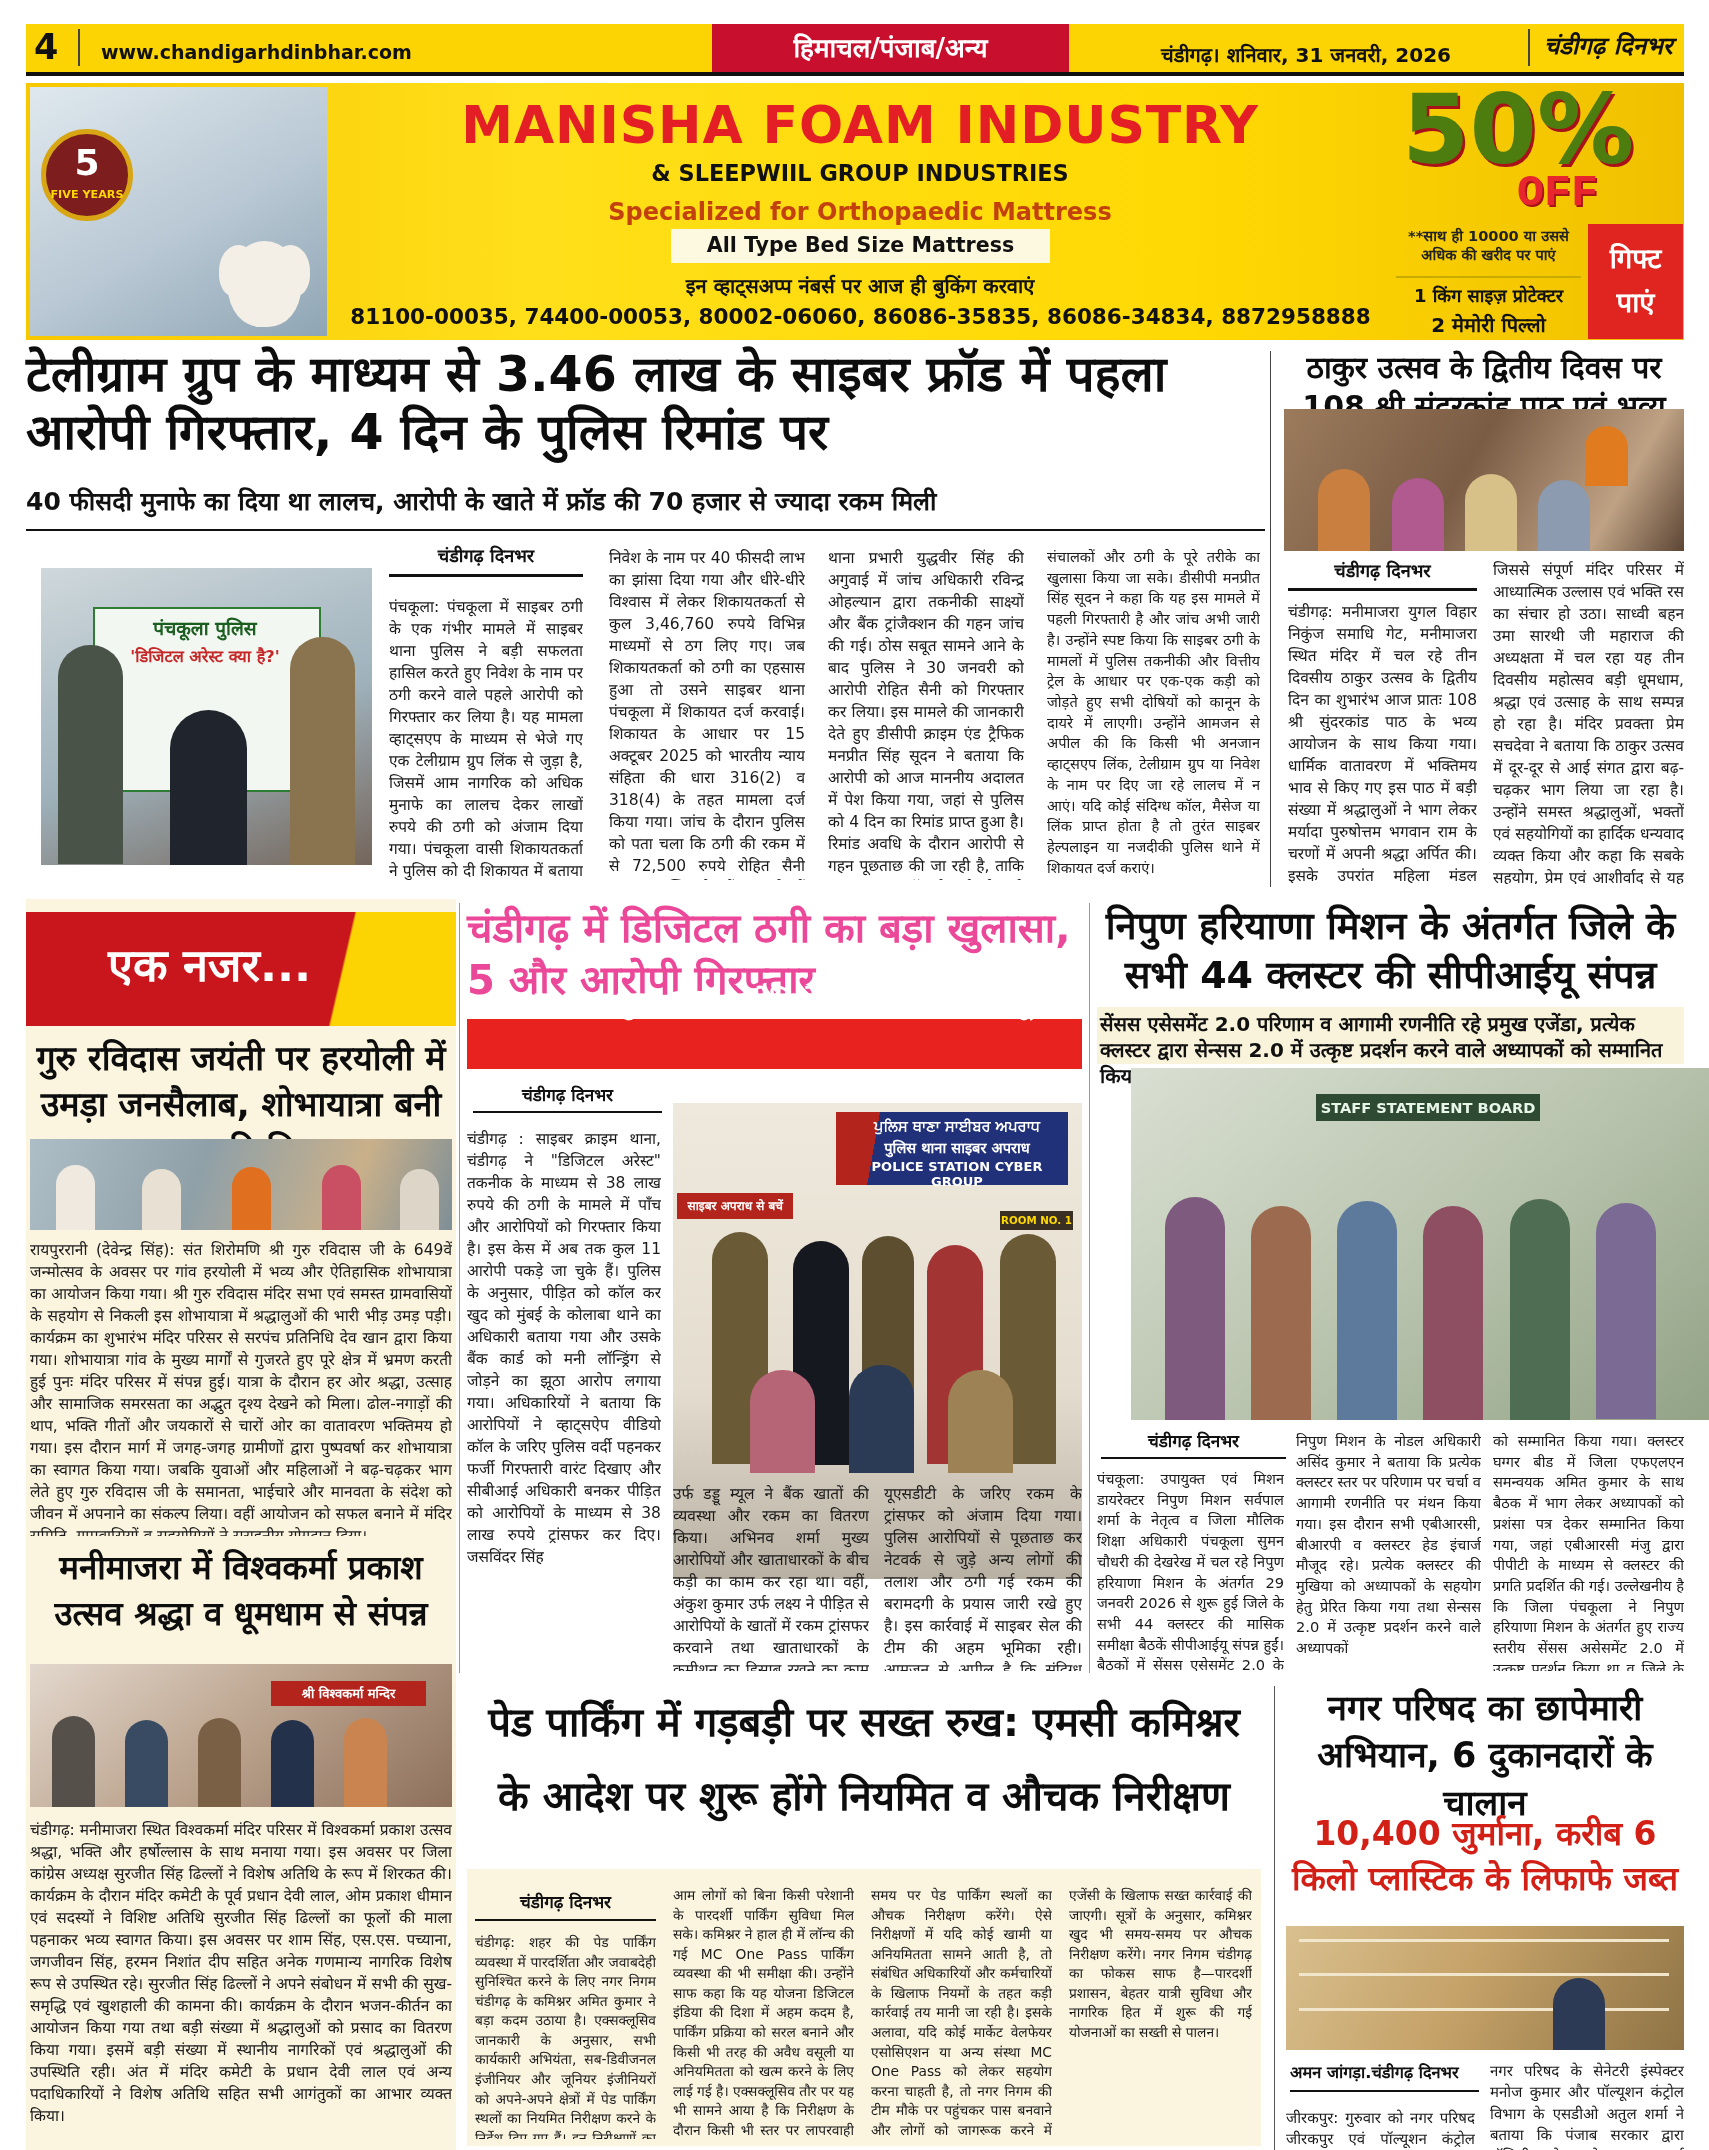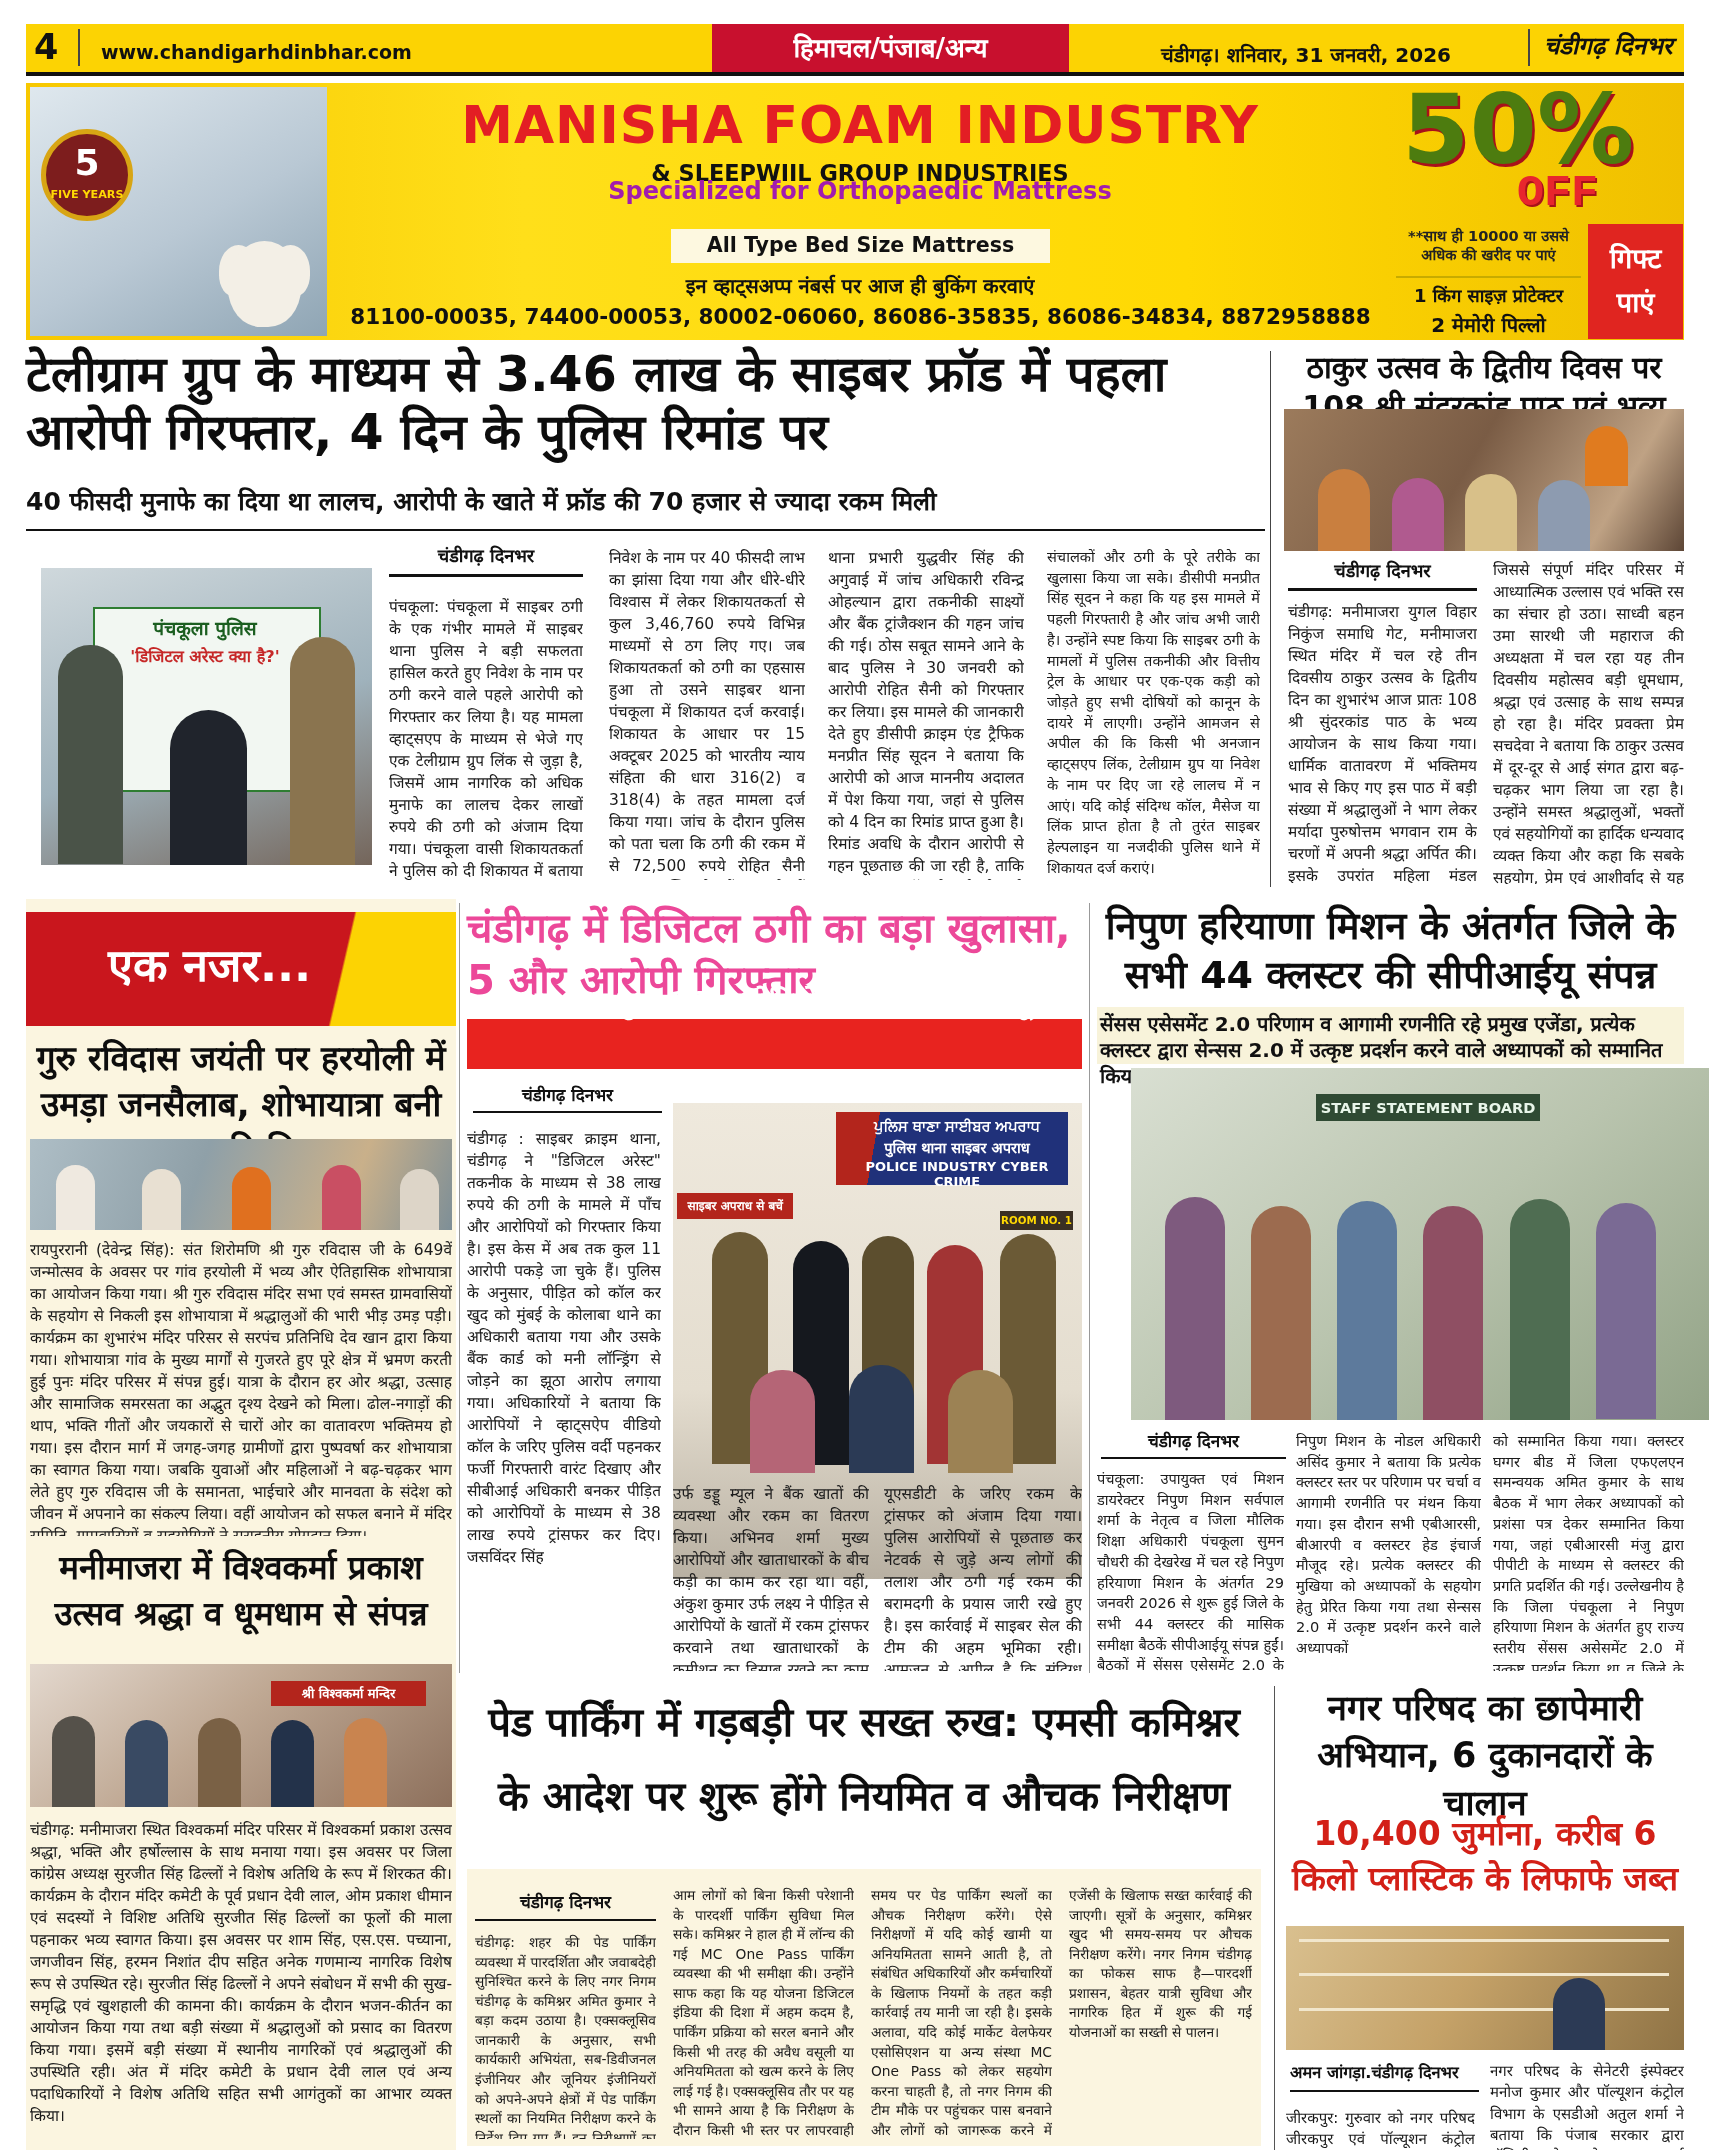--- a/index.html
+++ b/index.html
@@ -32,21 +32,21 @@
   <div class="abs" style="left:26px;top:72px;width:1658px;height:4.3px;background:#111;"></div>
 
   <div class="abs" style="left:26px;top:83px;width:1658px;height:257px;background:linear-gradient(90deg,#f7c800,#ffdf1a 30%,#ffd903 70%,#f0c000);"></div>
   <div class="abs photo" style="left:30px;top:87px;width:297px;height:249px;background:linear-gradient(150deg,#dfe8ee,#b9c8d4 55%,#8fa5b4);"></div>
   <div class="abs" style="left:228px;top:241px;width:73px;height:86px;border-radius:50% 50% 45% 45%;background:#f3efe6;box-shadow:-26px -13px 0 -17px #f3efe6, 26px -13px 0 -17px #f3efe6;"></div>
   <div class="abs" style="left:41px;top:129px;width:82px;height:82px;border-radius:50%;background:#7d1d1d;border:5.2px solid #d8a514;"></div>
   <div class="abs b ctr" style="left:41px;top:142px;width:92px;font-size:36px;color:#ffffff;">5</div>
   <div class="abs b ctr" style="left:41px;top:188px;width:92px;font-size:11.2px;color:#ffd903;">FIVE YEARS</div>
   <div class="abs b ctr" style="left:344px;top:95px;width:1032px;font-size:52px;font-weight:900;color:#e31e24;letter-spacing:0.9px;">MANISHA FOAM INDUSTRY</div>
   <div class="abs b ctr" style="left:344px;top:160px;width:1032px;font-size:22.4px;color:#111;">&amp; SLEEPWIIL GROUP INDUSTRIES</div>
-  <div class="abs b ctr" style="left:344px;top:177px;width:1032px;font-size:24px;color:#a21caf;">Specialized for Orthopaedic Mattress</div>
+  <div class="abs b ctr" style="left:344px;top:198px;width:1032px;font-size:24px;color:#c2410c;">Specialized for Orthopaedic Mattress</div>
   <div class="abs" style="left:671px;top:229px;width:379px;height:34px;background:#fdf8e0;"></div>
   <div class="abs b ctr" style="left:671px;top:233px;width:379px;font-size:20.6px;color:#111;">All Type Bed Size Mattress</div>
   <div class="abs b ctr" style="left:344px;top:272px;width:1032px;font-size:20px;color:#111;">इन व्हाट्सअप्प नंबर्स पर आज ही बुकिंग करवाएं</div>
   <div class="abs b ctr" style="left:327px;top:304px;width:1067px;font-size:21.5px;font-weight:800;color:#111;">81100-00035, 74400-00053, 80002-06060, 86086-35835, 86086-34834, 8872958888</div>
   <div class="abs ctr" style="left:1402px;top:81px;width:198px;font-size:97px;font-weight:900;color:#4d7c0f;text-shadow:2.6px 2.6px 0 #a8111a;line-height:1;">50%</div>
   <div class="abs ctr" style="left:1493px;top:171px;width:129px;font-size:45px;font-weight:900;color:#e8262d;text-shadow:1.7px 1.7px 0 #a8111a;line-height:1;font-family:Liberation Mono, monospace;">OFF</div>
   <div class="abs b ctr" style="left:1394px;top:227px;width:189px;font-size:14.6px;line-height:1.3;color:#222;">**साथ ही 10000 या उससे अधिक की खरीद पर पाएं</div>
   <div class="abs" style="left:1396px;top:276px;width:185px;height:1.7px;background:#c7ab00;"></div>
   <div class="abs b ctr" style="left:1394px;top:283px;width:189px;font-size:18px;color:#111;">1 किंग साइज़ प्रोटेक्टर</div>
   <div class="abs b ctr" style="left:1394px;top:311px;width:189px;font-size:20px;color:#111;">2 मेमोरी पिल्लो</div>
@@ -114,21 +114,21 @@
   <div class="abs" style="left:467px;top:902px;width:615px;font-size:40px;font-weight:800;color:#ec4899;line-height:1.3;">चंडीगढ़ में डिजिटल ठगी का बड़ा खुलासा, 5 और आरोपी गिरफ्तार</div>
   <div class="abs" style="left:467px;top:1019px;width:615px;height:50px;background:#e8231f;"></div>
   <div class="abs b ctr" style="left:467px;top:977px;width:615px;height:50px;line-height:50px;font-size:29px;color:#ffffff;">अब तक कुल 11 आरोपियों को किया गया काबू</div>
   <div class="abs byline" style="left:473px;top:1083px;width:189px;font-size:17px;">चंडीगढ़ दिनभर</div>
   <div class="abs rule" style="left:473px;top:1111px;width:189px;height:2.2px;"></div>
   <div class="abs body-txt" style="left:467px;top:1128px;width:194px;height:543px;">चंडीगढ़ : साइबर क्राइम थाना, चंडीगढ़ ने "डिजिटल अरेस्ट" तकनीक के माध्यम से 38 लाख रुपये की ठगी के मामले में पाँच और आरोपियों को गिरफ्तार किया है। इस केस में अब तक कुल 11 आरोपी पकड़े जा चुके हैं। पुलिस के अनुसार, पीड़ित को कॉल कर खुद को मुंबई के कोलाबा थाने का अधिकारी बताया गया और उसके बैंक कार्ड को मनी लॉन्ड्रिंग से जोड़ने का झूठा आरोप लगाया गया। अधिकारियों ने बताया कि आरोपियों ने व्हाट्सऐप वीडियो कॉल के जरिए पुलिस वर्दी पहनकर फर्जी गिरफ्तारी वारंट दिखाए और सीबीआई अधिकारी बनकर पीड़ित को आरोपियों के माध्यम से 38 लाख रुपये ट्रांसफर कर दिए। जसविंदर सिंह</div>
   <div class="abs photo" style="left:673px;top:1103px;width:409px;height:476px;background:linear-gradient(180deg,#efe9dd 0%,#e4ddcf 60%,#b8b0a2);">
     <div class="abs" style="left:163px;top:8.6px;width:232px;height:73px;background:linear-gradient(100deg,#b3251c 18%,#20317a 18%);"></div>
     <div class="abs b ctr" style="left:172px;top:13.8px;width:224px;font-size:14.6px;color:#ffffff;">ਪੁਲਿਸ ਥਾਣਾ ਸਾਈਬਰ ਅਪਰਾਧ</div>
     <div class="abs b ctr" style="left:172px;top:34px;width:224px;font-size:14.6px;color:#ffffff;">पुलिस थाना साइबर अपराध</div>
-    <div class="abs b ctr" style="left:172px;top:56px;width:224px;font-size:13px;color:#ffffff;">POLICE INDUSTRY CYBER CRIME</div>
+    <div class="abs b ctr" style="left:172px;top:56px;width:224px;font-size:13px;color:#ffffff;">POLICE STATION CYBER GROUP</div>
     <div class="abs b ctr" style="left:4.3px;top:90px;width:116px;font-size:12px;color:#ffffff;background:#b3251c;padding:4.3px 0;">साइबर अपराध से बचें</div>
     <div class="abs b ctr" style="left:327px;top:108px;width:73px;font-size:10.3px;color:#ffd903;background:#3a2f23;padding:3.4px 0;">ROOM NO. 1</div>
     <div class="abs" style="left:39px;top:129px;width:56px;height:232px;border-radius:28px 28px 0 0;background:#6b5a36;"></div>
     <div class="abs" style="left:120px;top:138px;width:56px;height:224px;border-radius:28px 28px 0 0;background:#15181e;"></div>
     <div class="abs" style="left:189px;top:133px;width:52px;height:228px;border-radius:26px 26px 0 0;background:#5c4e2e;"></div>
     <div class="abs" style="left:254px;top:142px;width:56px;height:219px;border-radius:28px 28px 0 0;background:#a23434;"></div>
     <div class="abs" style="left:327px;top:131px;width:56px;height:230px;border-radius:28px 28px 0 0;background:#6b5a36;"></div>
     <div class="abs" style="left:77px;top:267px;width:65px;height:103px;border-radius:32px 32px 0 0;background:#b56576;"></div>
     <div class="abs" style="left:176px;top:262px;width:65px;height:108px;border-radius:32px 32px 0 0;background:#2b3a55;"></div>
     <div class="abs" style="left:275px;top:267px;width:65px;height:103px;border-radius:32px 32px 0 0;background:#9c8254;"></div>

